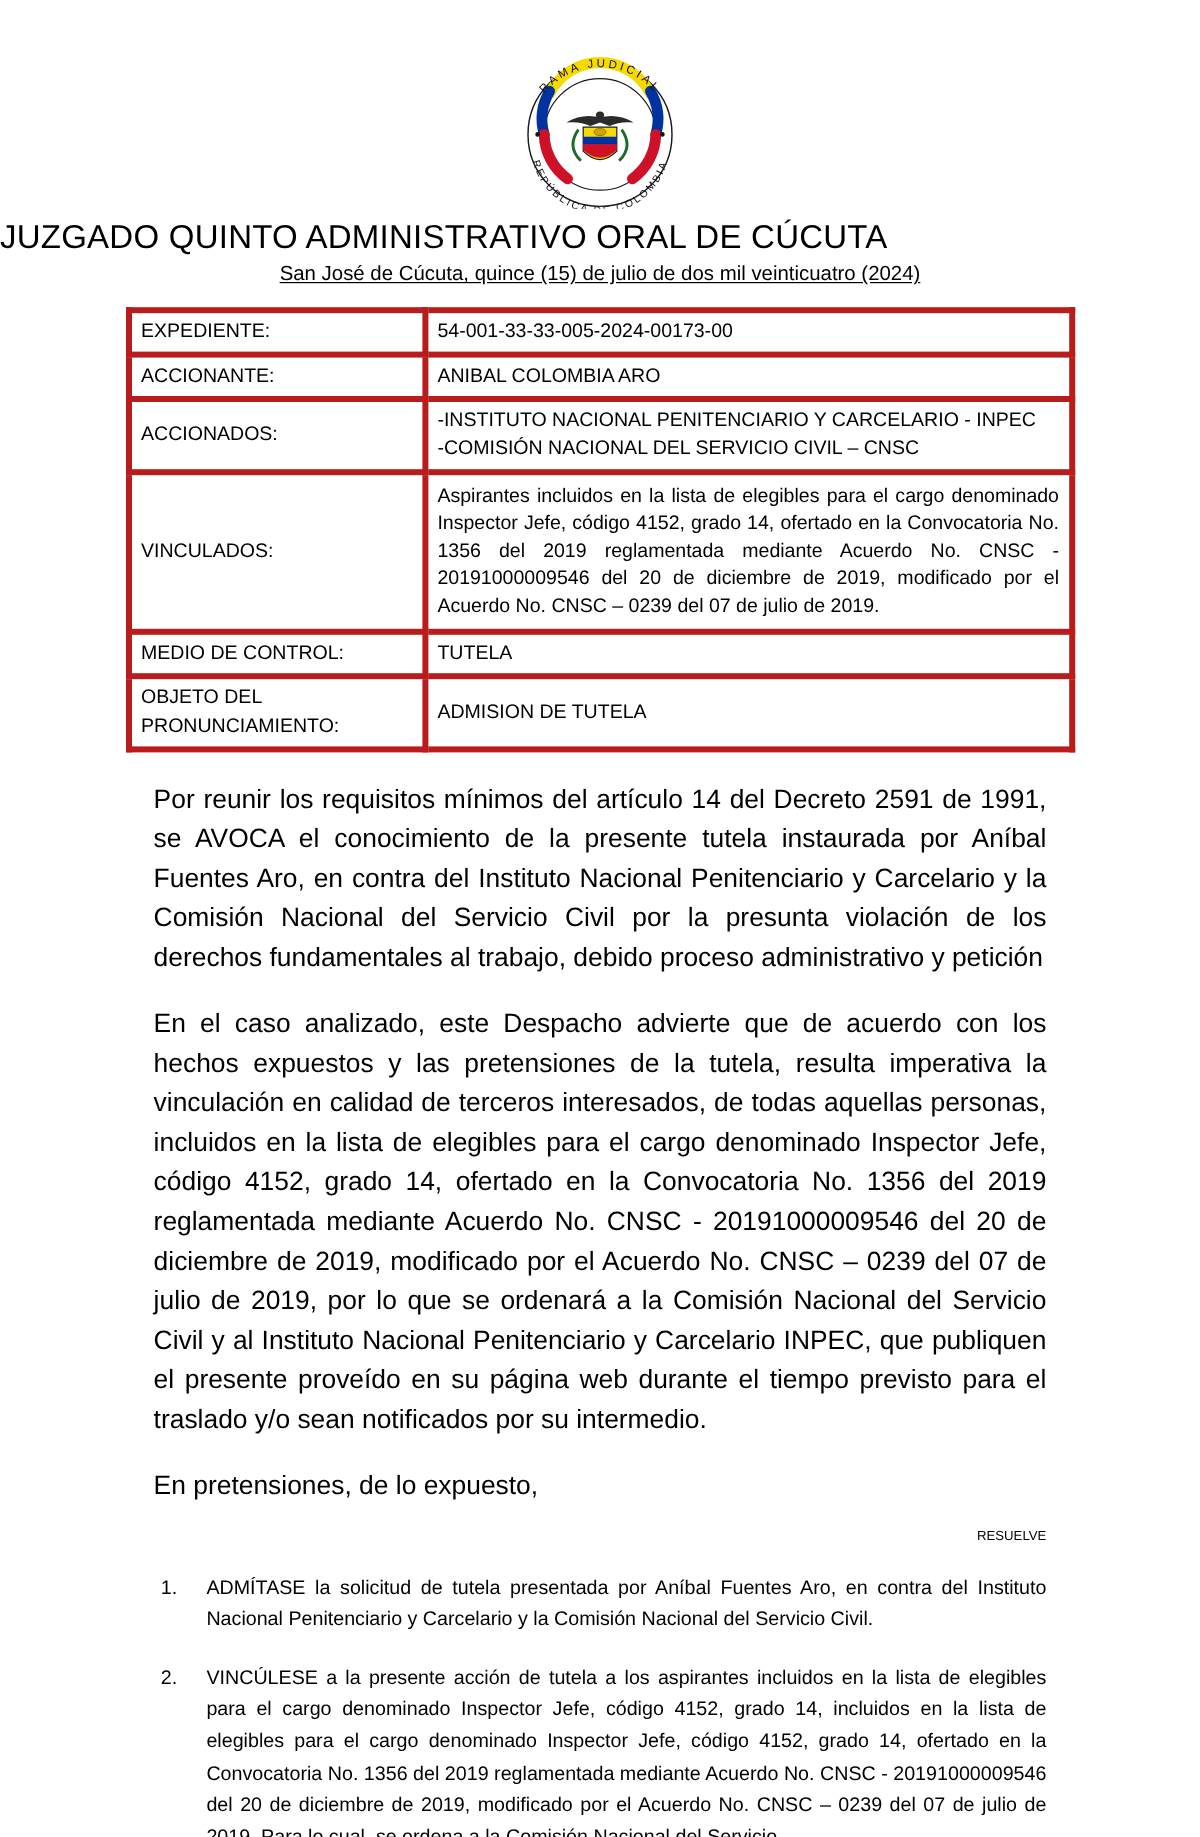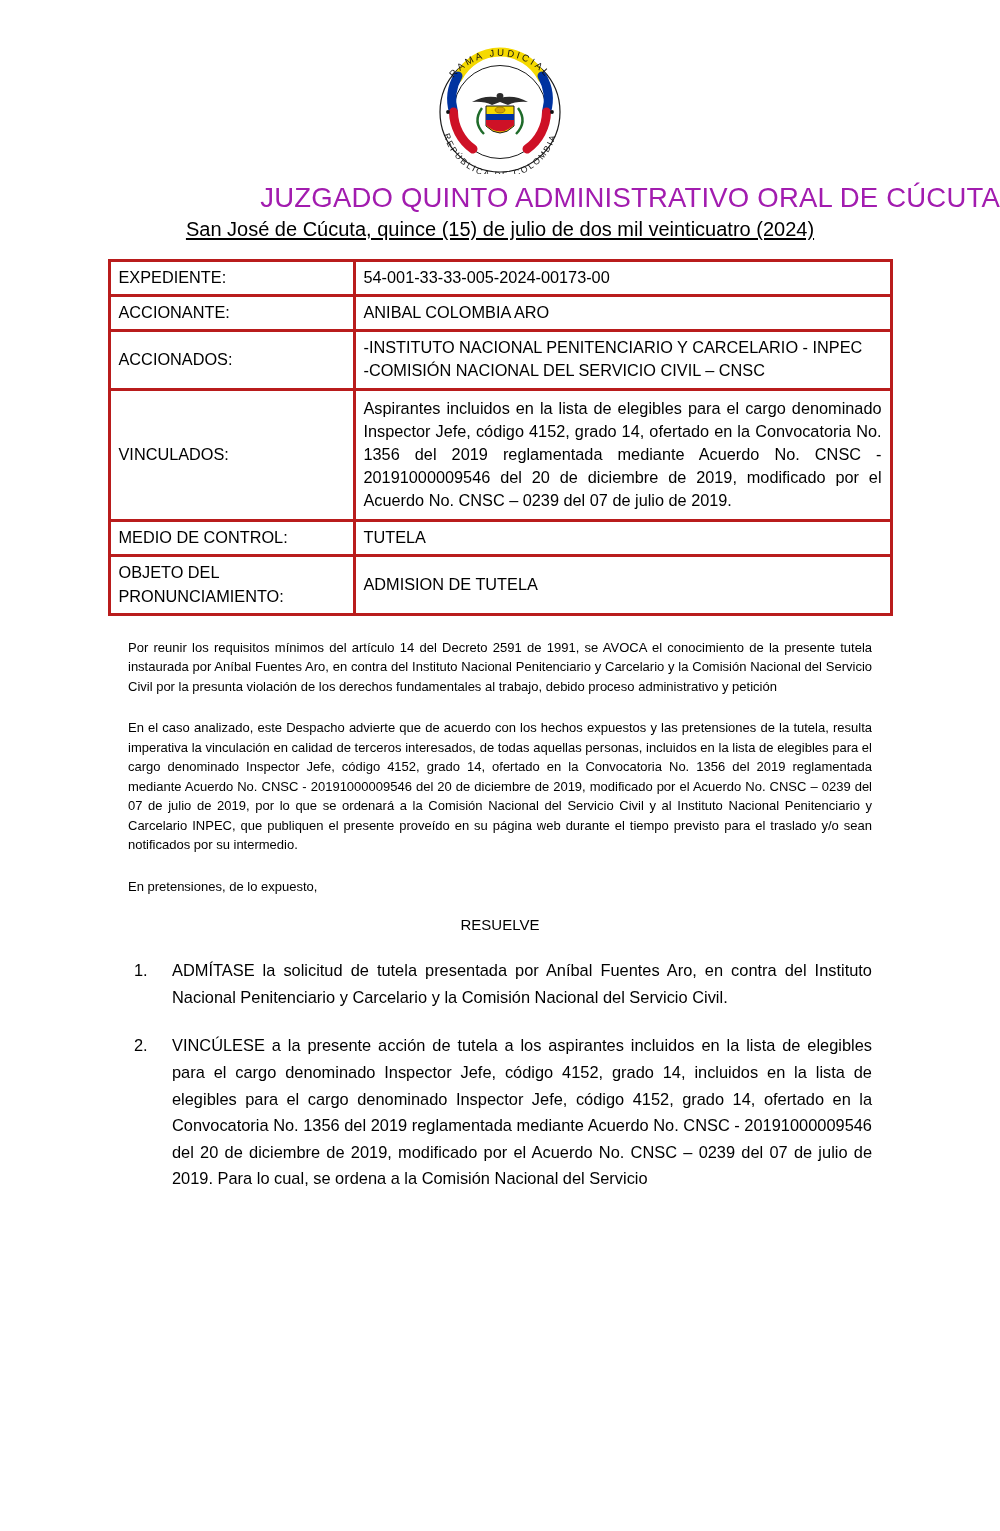--- a/index.html
+++ b/index.html
@@ -31,46 +31,46 @@
   }
   .emblem {
     position: relative;
     width: 176px;
     height: 128px;
   }
   .emblem svg { display: block; }
 
   
   .doc-title {
-    text-align: right;
+    text-align: left;
     font-size: 27.5px;
     letter-spacing: 0.2px;
     margin: 4px 0 4px 0;
     font-weight: 400;
-    color: #a21caf;
+    color: #000000;
   }
   .doc-subtitle {
     text-align: center;
-    font-size: 20px;
+    font-size: 17px;
     margin: 0 0 18px 0;
   }
   .doc-subtitle span {
     text-decoration: underline;
     text-underline-offset: 2px;
   }
 
   
   .info-table {
     border-collapse: collapse;
     width: 744px;
     margin: 0 auto;
     table-layout: fixed;
   }
   .info-table td {
-    border: 3px solid #b91c1c;
+    border: 5px solid #b91c1c;
     font-size: 16.3px;
     padding: 4px 8px 5px 8px;
     vertical-align: middle;
     line-height: 1.42;
   }
   .info-table td.label {
     width: 226px;
   }
   .info-table td.value {
     width: 518px;
@@ -89,30 +89,30 @@
   }
   .lbl-mid { vertical-align: middle; }
 
   
   .body-wrap {
     width: 744px;
     margin: 0 auto;
     padding-top: 22px;
   }
   p.para {
-    font-size: 13px;
+    font-size: 22px;
     line-height: 1.5;
     text-align: justify;
     text-align-last: left;
     margin: 0 0 22px 0;
   }
   p.para.tight { margin-bottom: 20px; }
   .center-head {
-    text-align: center;
-    font-size: 15px;
+    text-align: right;
+    font-size: 11px;
     margin: 0 0 24px 0;
   }
 
   
   ol.resuelve {
     list-style: none;
     margin: 0;
     padding: 0;
   }
   ol.resuelve > li {

